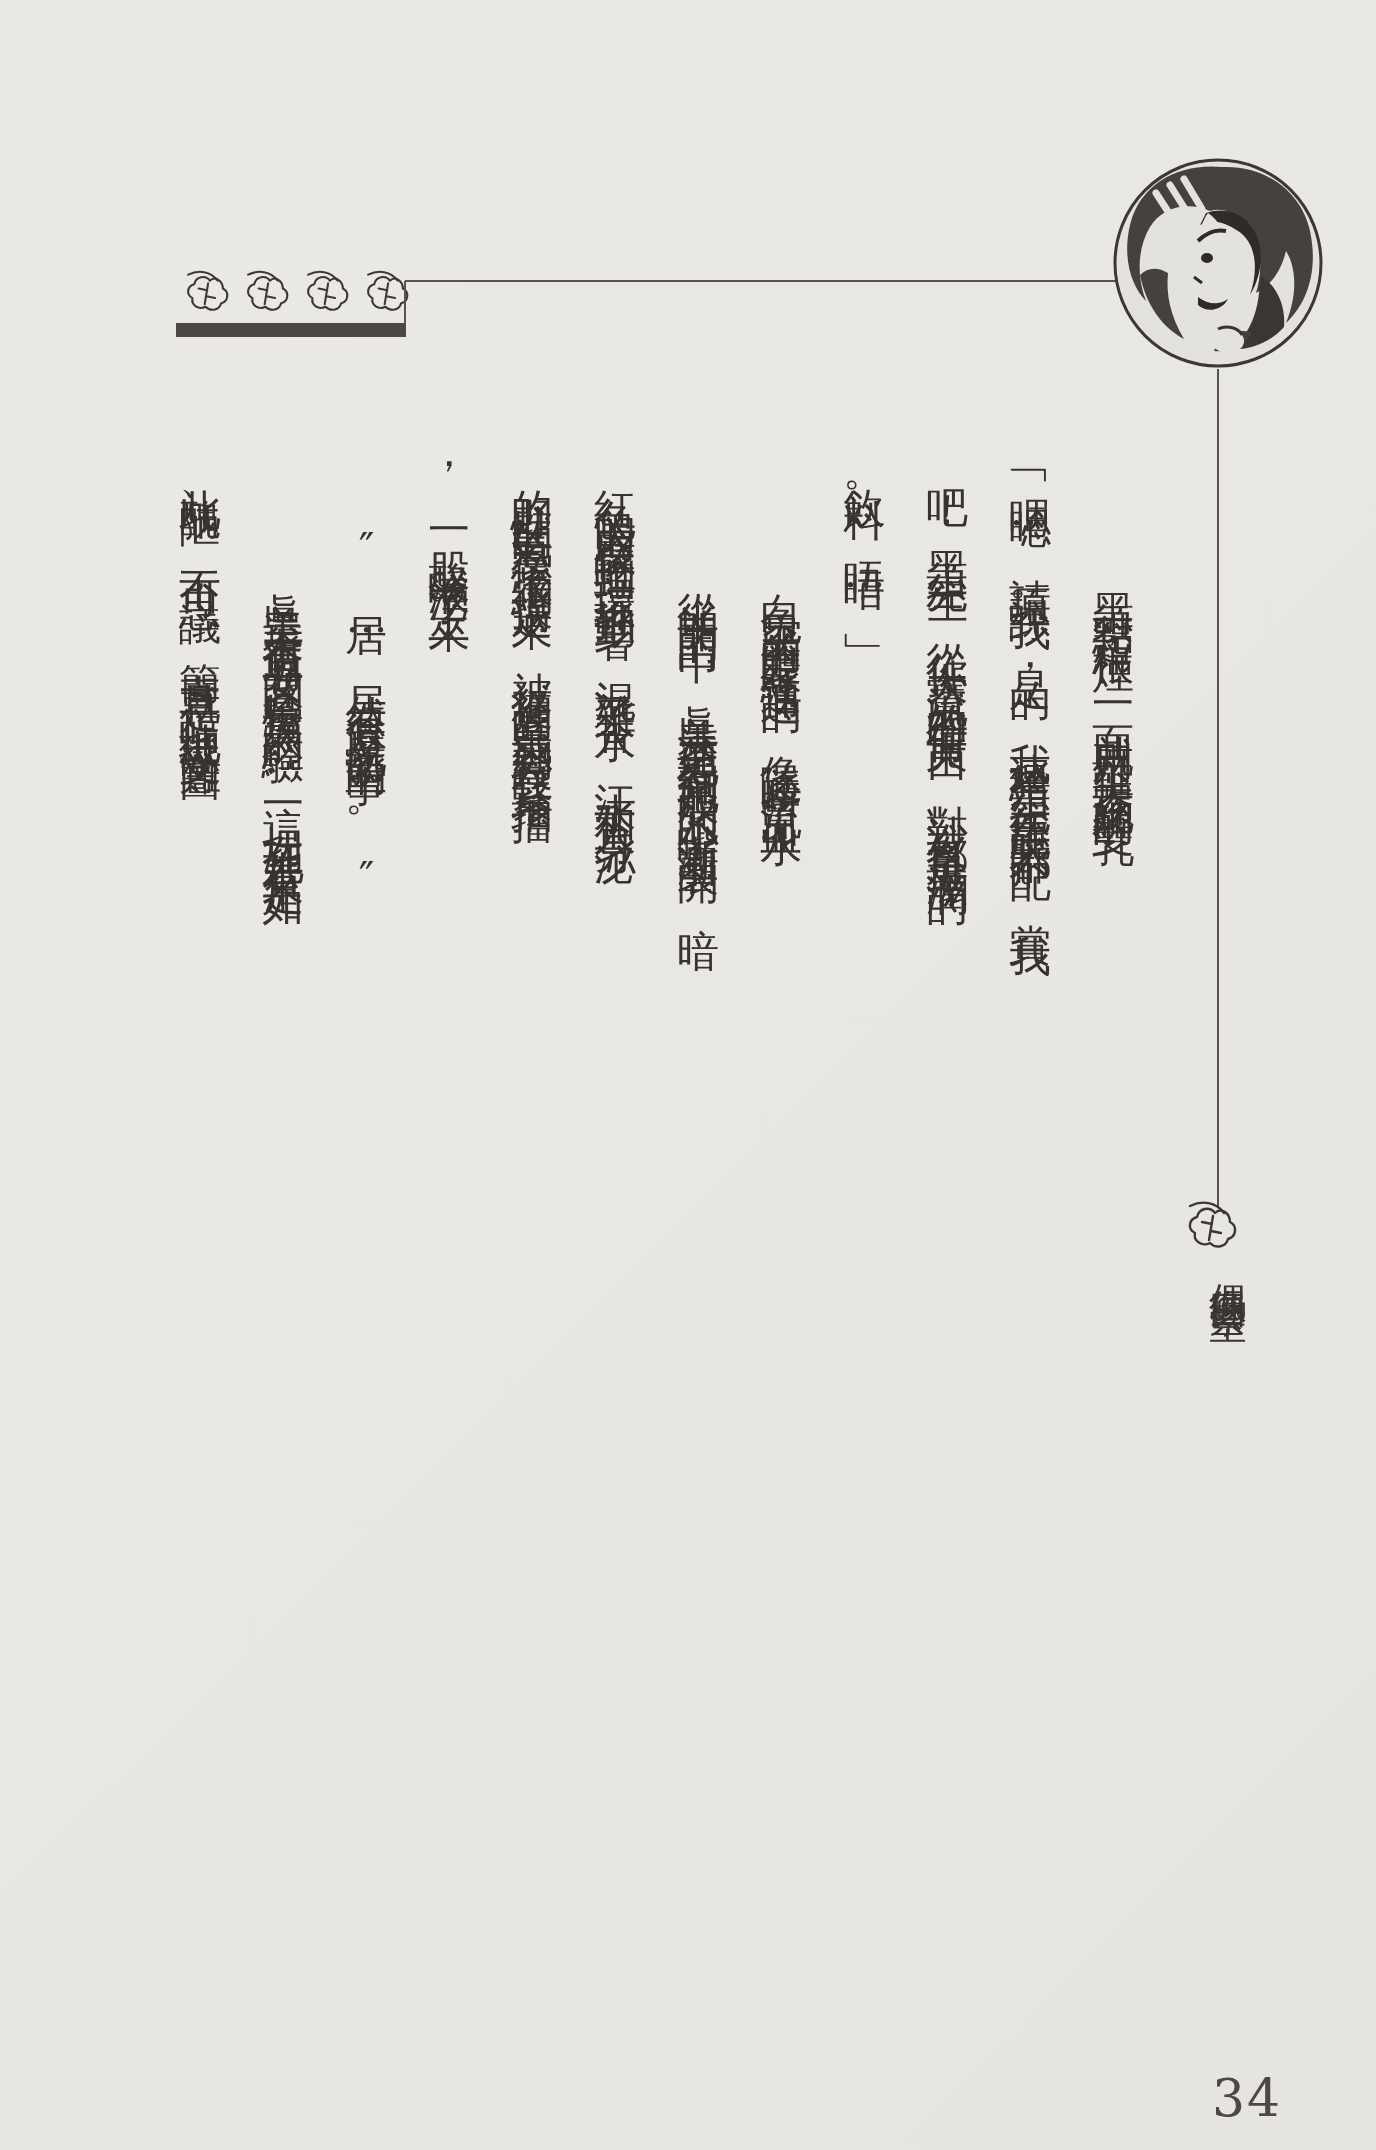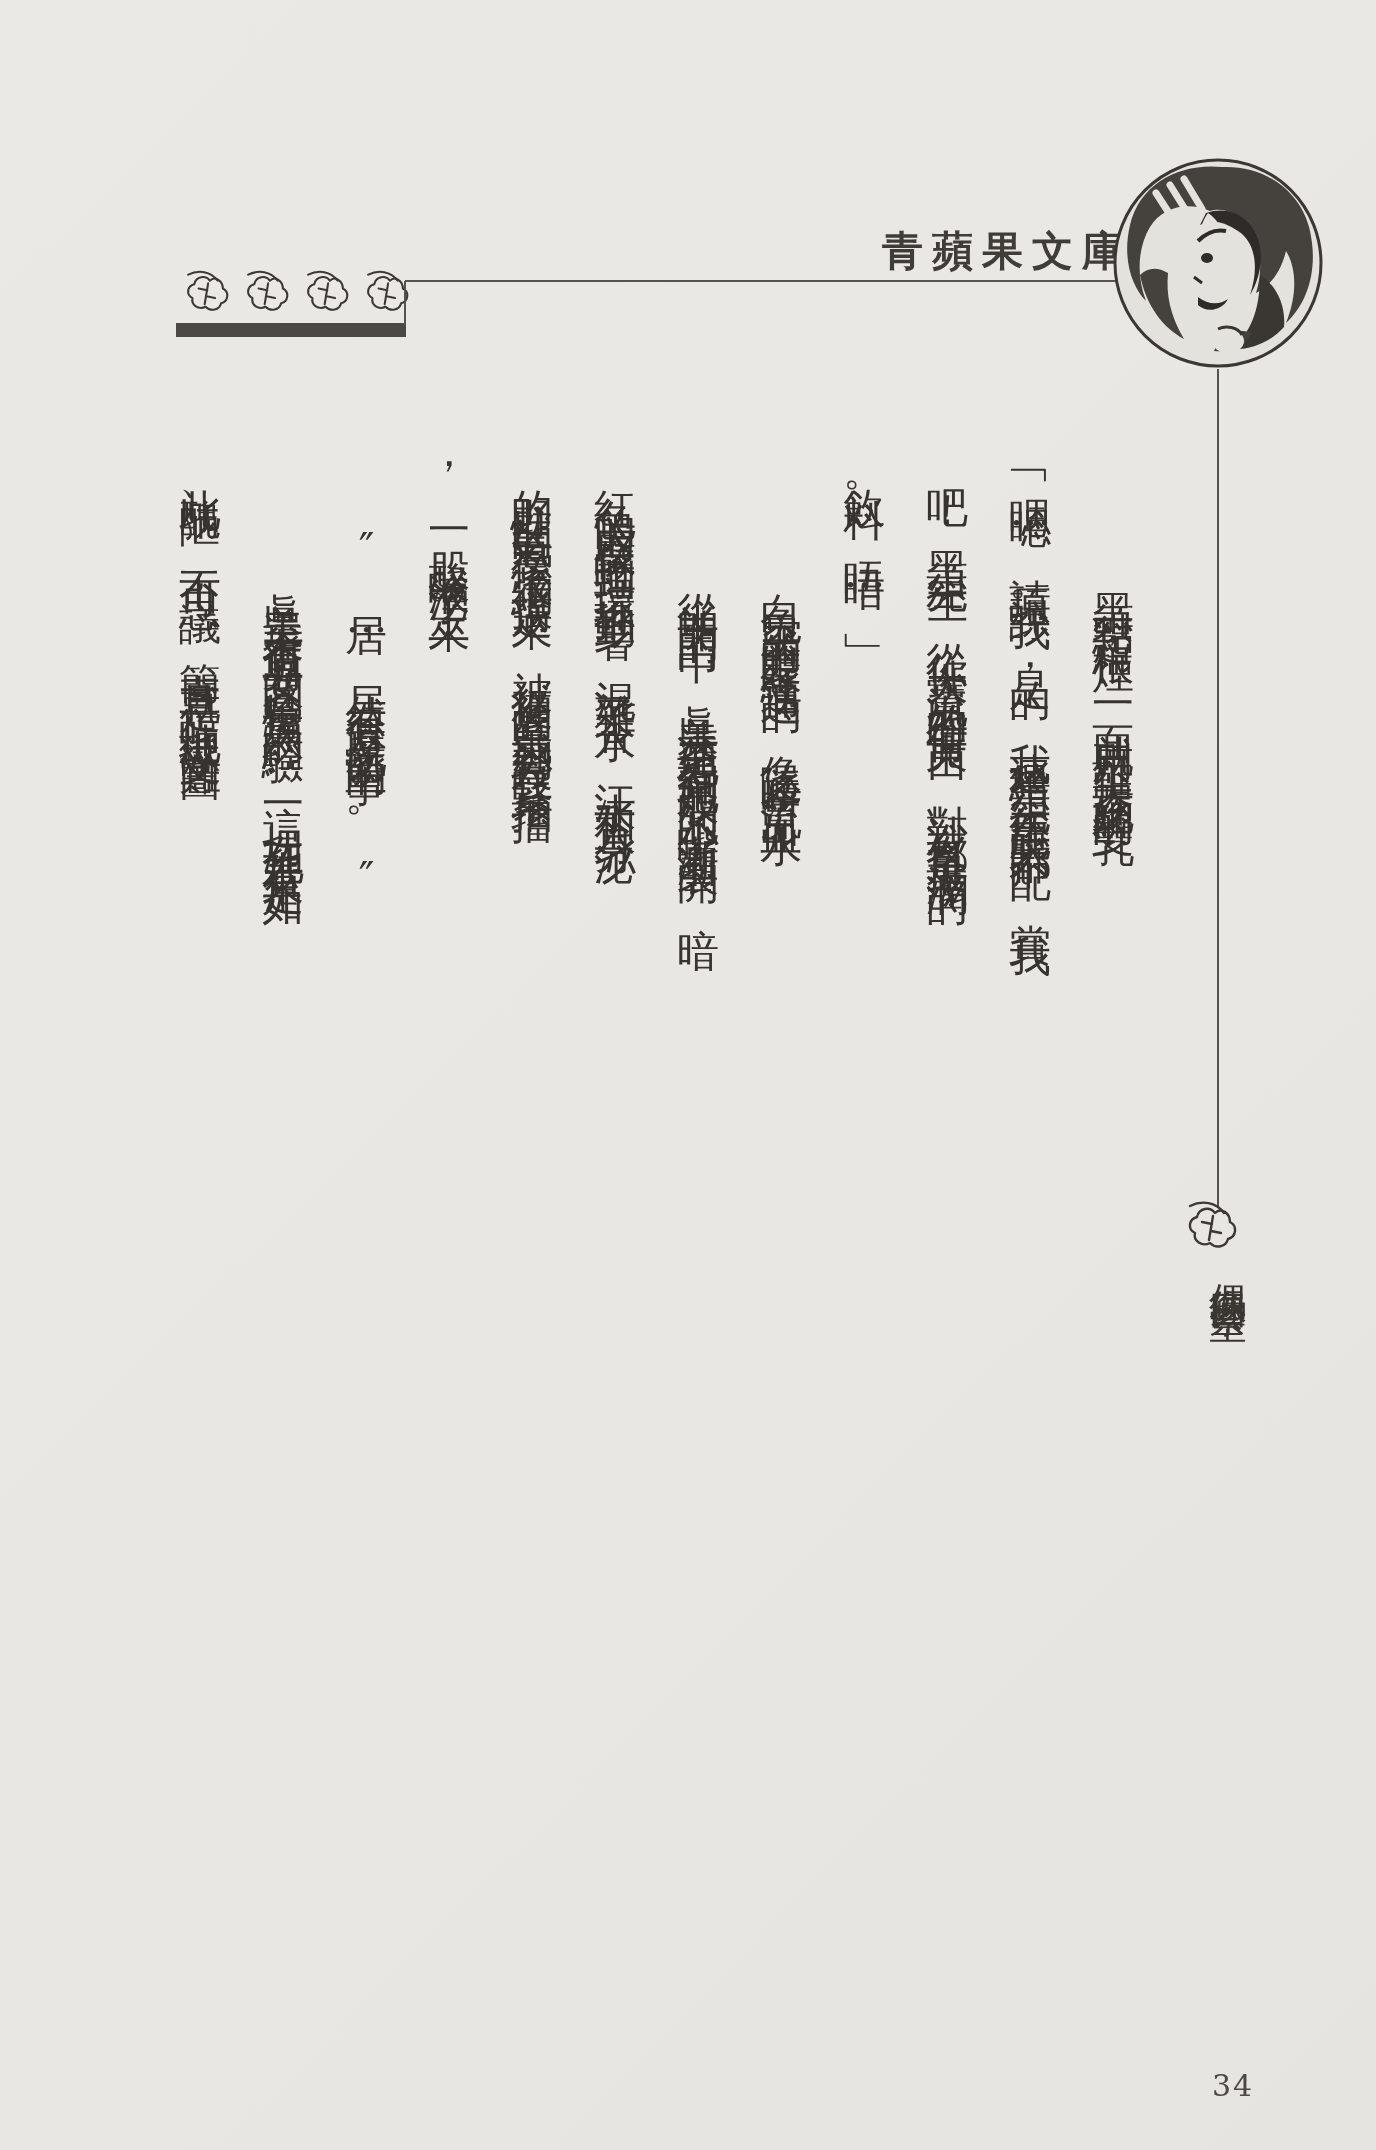--- a/index.html
+++ b/index.html
@@ -61,21 +61,21 @@
     width: 996px; height: 1466px;
     writing-mode: vertical-rl; text-orientation: upright;
     font-size: 42px; letter-spacing: 10px; color: #363330;
   }
   .col { line-height: 83px; height: 1460px; }
   .ind2  { text-indent: 104px; }
   .ind13 { text-indent: 68px; }
   
   .page-number {
     position: absolute; left: 1212px; top: 2068px;
-    font-size: 30px; color: #4c4943; letter-spacing: 2px;
+    font-size: 52px; color: #4c4943; letter-spacing: 2px;
   }
   .leaf-stroke { stroke:#3c3935; stroke-width:2.4; fill:none; stroke-linecap:round; stroke-linejoin:round; }
 </style>
 </head>
 <body>
 
 <div class="page">
 
   <svg width="0" height="0" style="position:absolute">
     <defs>
@@ -98,21 +98,20 @@
         <use href="#leaf"></use>
       </svg>
     <svg>
         <use href="#leaf"></use>
       </svg>
   </div>
   <div class="thick-bar"></div>
   <div class="step-line"></div>
   <div class="head-rule"></div>
 
-  <div class="series-title">青蘋果文庫</div>
 
   <svg class="portrait" viewBox="0 0 216 216">
     <defs>
       <clipPath id="pclip">
           <circle cx="108" cy="108" r="103"></circle>
         </clipPath>
     </defs>
     <circle cx="108" cy="108" r="103" fill="#e4e2dd" stroke="#3b3834" stroke-width="3"></circle>
     <g clip-path="url(#pclip)">
       <path fill="#45423e" d="M20,70 C30,28 70,8 112,12 C160,10 198,42 202,88 C206,120 196,150 176,168 C188,138 186,112 176,96 C170,120 158,132 146,138 C154,112 150,88 138,72 C128,58 112,52 100,56 C78,46 52,52 40,72 C28,92 26,120 36,146 C22,132 12,104 20,70 Z"></path>

